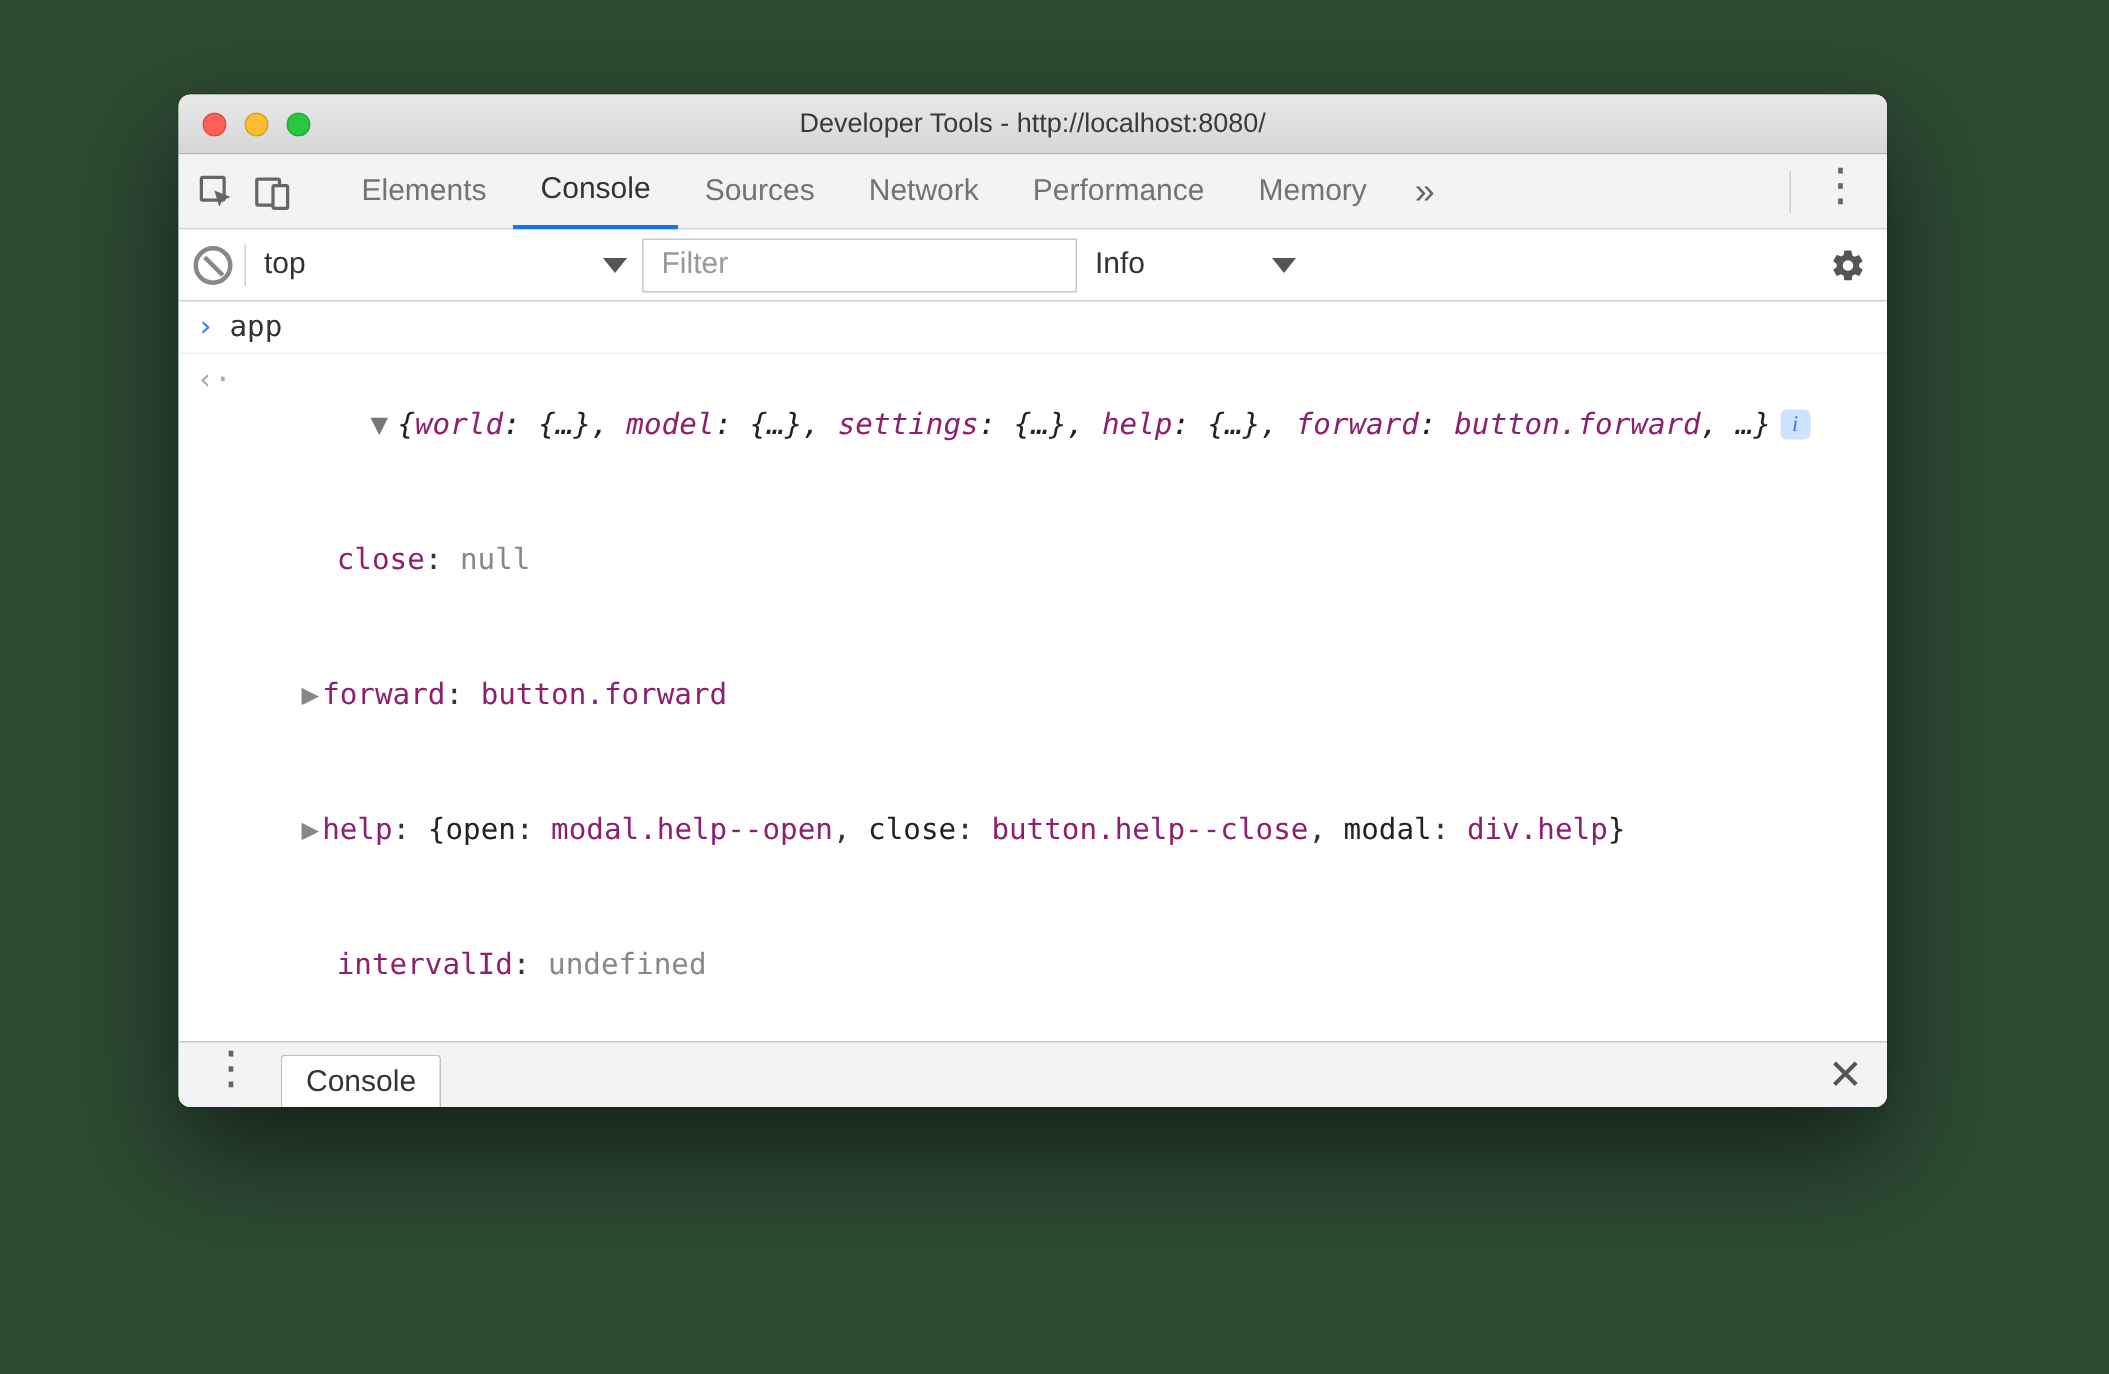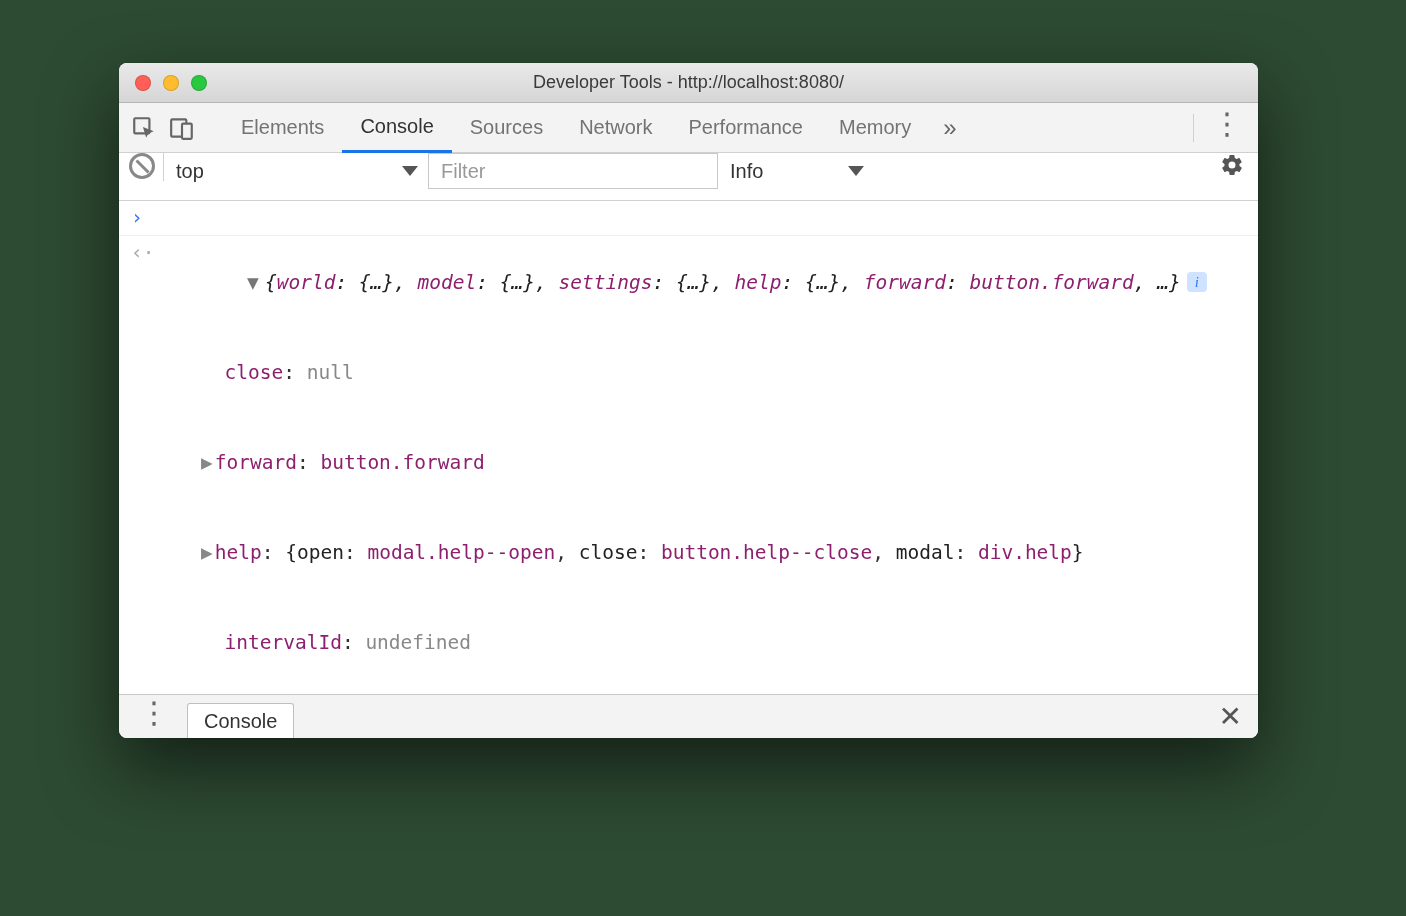--- a/index.html
+++ b/index.html
@@ -80,20 +80,21 @@
     color: #666;
     padding: 0 10px 8px 10px;
     letter-spacing: -2px;
     line-height: 12px;
   }
 
   .toolbar {
     height: 48px;
     border-bottom: 1px solid #d0d0d0;
     display: flex;
+    align-items: center;
     padding: 0 10px;
     gap: 0;
     background: #fff;
     position: relative;
   }
   .nosym { width: 26px; height: 26px; border: 3px solid #888; border-radius: 50%; position: relative; margin-right: 8px; }
   .nosym::after { content: ""; position: absolute; left: 2px; top: 9px; width: 17px; height: 3px; background: #888; transform: rotate(45deg); }
   .select-like {
     height: 36px;
     display: flex;
@@ -254,20 +255,21 @@
       <svg class="ic" width="24" height="24" viewBox="0 0 24 24" fill="#555">
           <path d="M19.4 13a7.5 7.5 0 0 0 .1-1 7.5 7.5 0 0 0-.1-1l2.1-1.6a.5.5 0 0 0 .1-.6l-2-3.5a.5.5 0 0 0-.6-.2l-2.5 1a7.3 7.3 0 0 0-1.7-1l-.4-2.6A.5.5 0 0 0 14 2h-4a.5.5 0 0 0-.5.4L9.1 5a7.3 7.3 0 0 0-1.7 1l-2.5-1a.5.5 0 0 0-.6.2l-2 3.5a.5.5 0 0 0 .1.6L4.5 11a7.5 7.5 0 0 0 0 2l-2.1 1.6a.5.5 0 0 0-.1.6l2 3.5a.5.5 0 0 0 .6.2l2.5-1a7.3 7.3 0 0 0 1.7 1l.4 2.6a.5.5 0 0 0 .5.4h4a.5.5 0 0 0 .5-.4l.4-2.6a7.3 7.3 0 0 0 1.7-1l2.5 1a.5.5 0 0 0 .6-.2l2-3.5a.5.5 0 0 0-.1-.6ZM12 15.5A3.5 3.5 0 1 1 15.5 12 3.5 3.5 0 0 1 12 15.5Z"></path>
         </svg>
     </div>
   </div>
 
   <div class="console-body">
 
     <div class="row">
       <div class="gutter">›</div>
+      <div class="content">app</div>
     </div>
 
     <div class="row" style="border-bottom:none;">
       <div class="gutter gray">‹·</div>
       <div class="content">
         <span class="arrow-toggle">▼</span><span class="obj-summary"><span>{</span><span class="k">world</span>: <span class="v">{…}</span>, <span class="k">model</span>: <span class="v">{…}</span>, <span class="k">settings</span>: <span class="v">{…}</span>, <span class="k">help</span>: <span class="v">{…}</span>, <span class="k">forward</span>: <span class="sel">button.forward</span><span>, …}</span></span><span class="info-badge">i</span>
 
         <div class="prop">  <span class="pk">close</span>: <span class="pv-null">null</span></div>
         <div class="prop"><span class="caret">▶</span><span class="pk">forward</span>: <span class="pv-sel">button.forward</span></div>
         <div class="prop"><span class="caret">▶</span><span class="pk">help</span>: <span class="pv-plain">{</span><span class="pv-plain">open</span>: <span class="pv-sel">modal.help--open</span>, <span class="pv-plain">close</span>: <span class="pv-sel">button.help--close</span>, <span class="pv-plain">modal</span>: <span class="pv-sel">div.help</span><span class="pv-plain">}</span></div>

